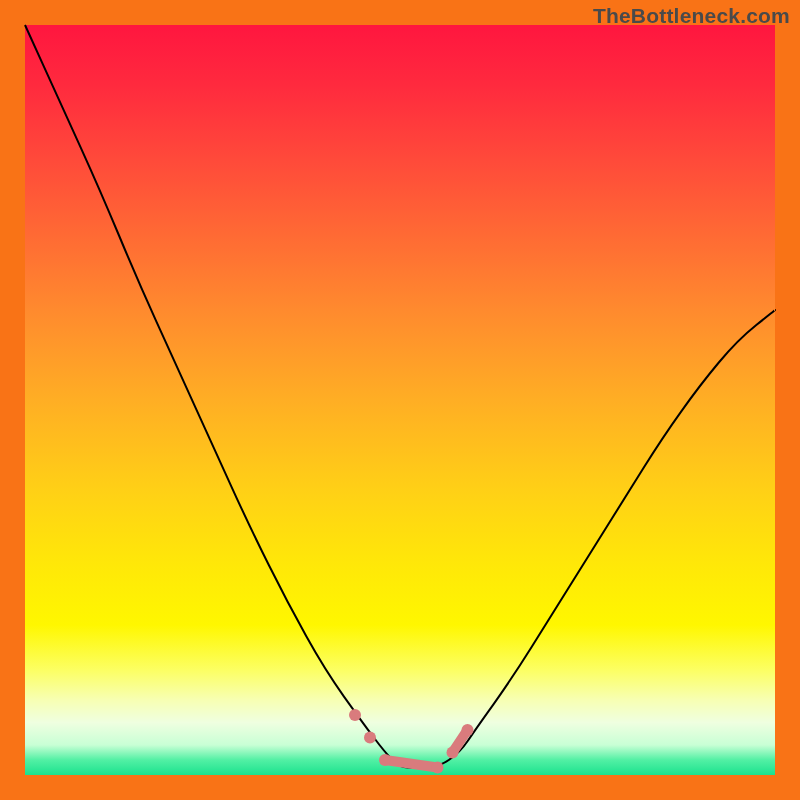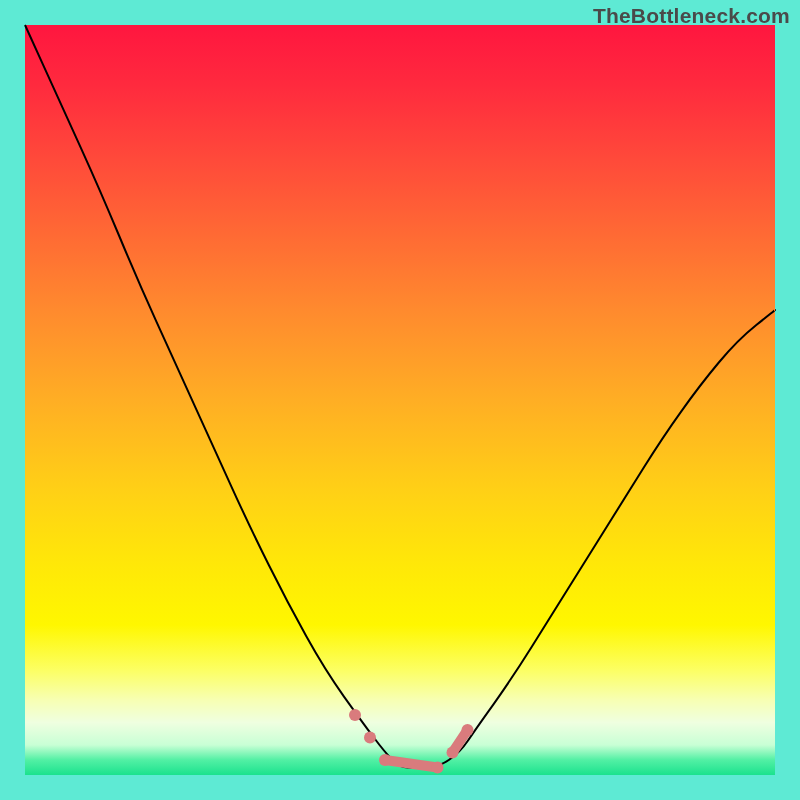--- a/index.html
+++ b/index.html
@@ -8,21 +8,21 @@
     width: 800px;
     height: 800px;
     background: #000;
     overflow: hidden;
     font-family: Arial, Helvetica, sans-serif;
   }
   .frame {
     position: relative;
     width: 800px;
     height: 800px;
-    background: #5eead4;
+    background: #f97316;
   }
   .plot-area {
     position: absolute;
     left: 25px;
     top: 25px;
     width: 750px;
     height: 750px;
     
     background: linear-gradient(
       to bottom,

